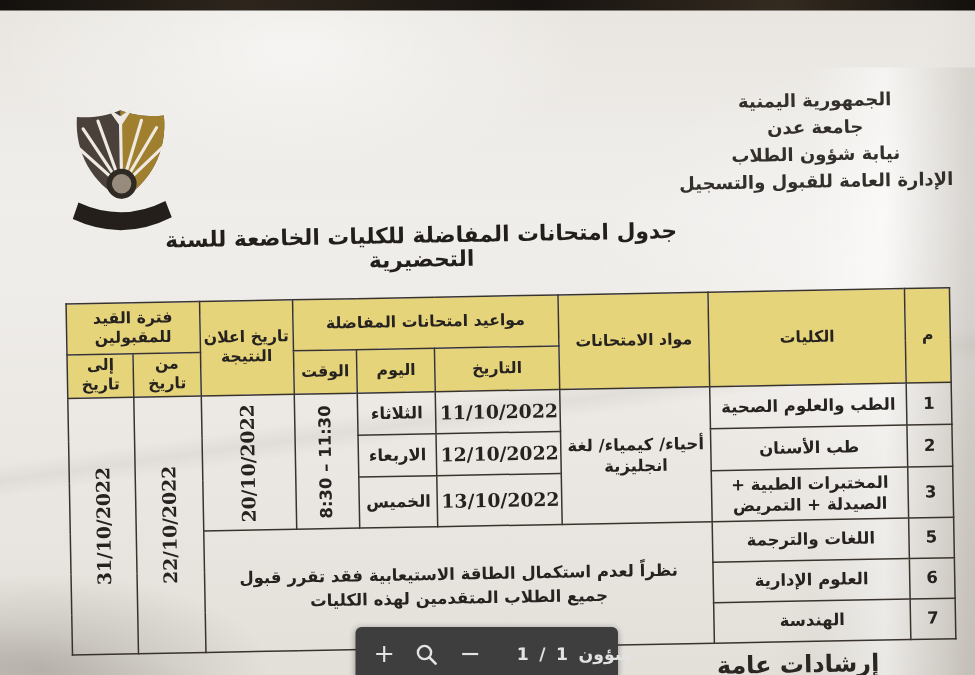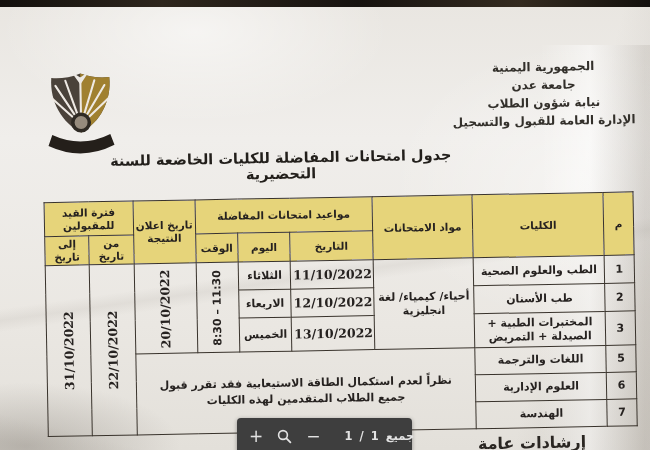--- a/index.html
+++ b/index.html
@@ -184,19 +184,19 @@
     <button class="tb-btn">+</button>
     <span class="tb-mag">
       <svg width="15" height="15" viewBox="0 0 15 15">
         <circle cx="6" cy="6" r="4.4" fill="none" stroke="#e3e3e3" stroke-width="1.6"></circle>
         <line x1="9.4" y1="9.4" x2="13.4" y2="13.4" stroke="#e3e3e3" stroke-width="1.8" stroke-linecap="round"></line>
       </svg>
     </span>
     <button class="tb-btn">−</button>
     <span class="tb-sep"></span>
     <span class="page-group">
-      <span>جميع</span>
+      <span>شؤون</span>
       <span>1</span>
       <span>/</span>
       <span>1</span>
     </span>
   </div>
 </div>
 
 </body></html>

